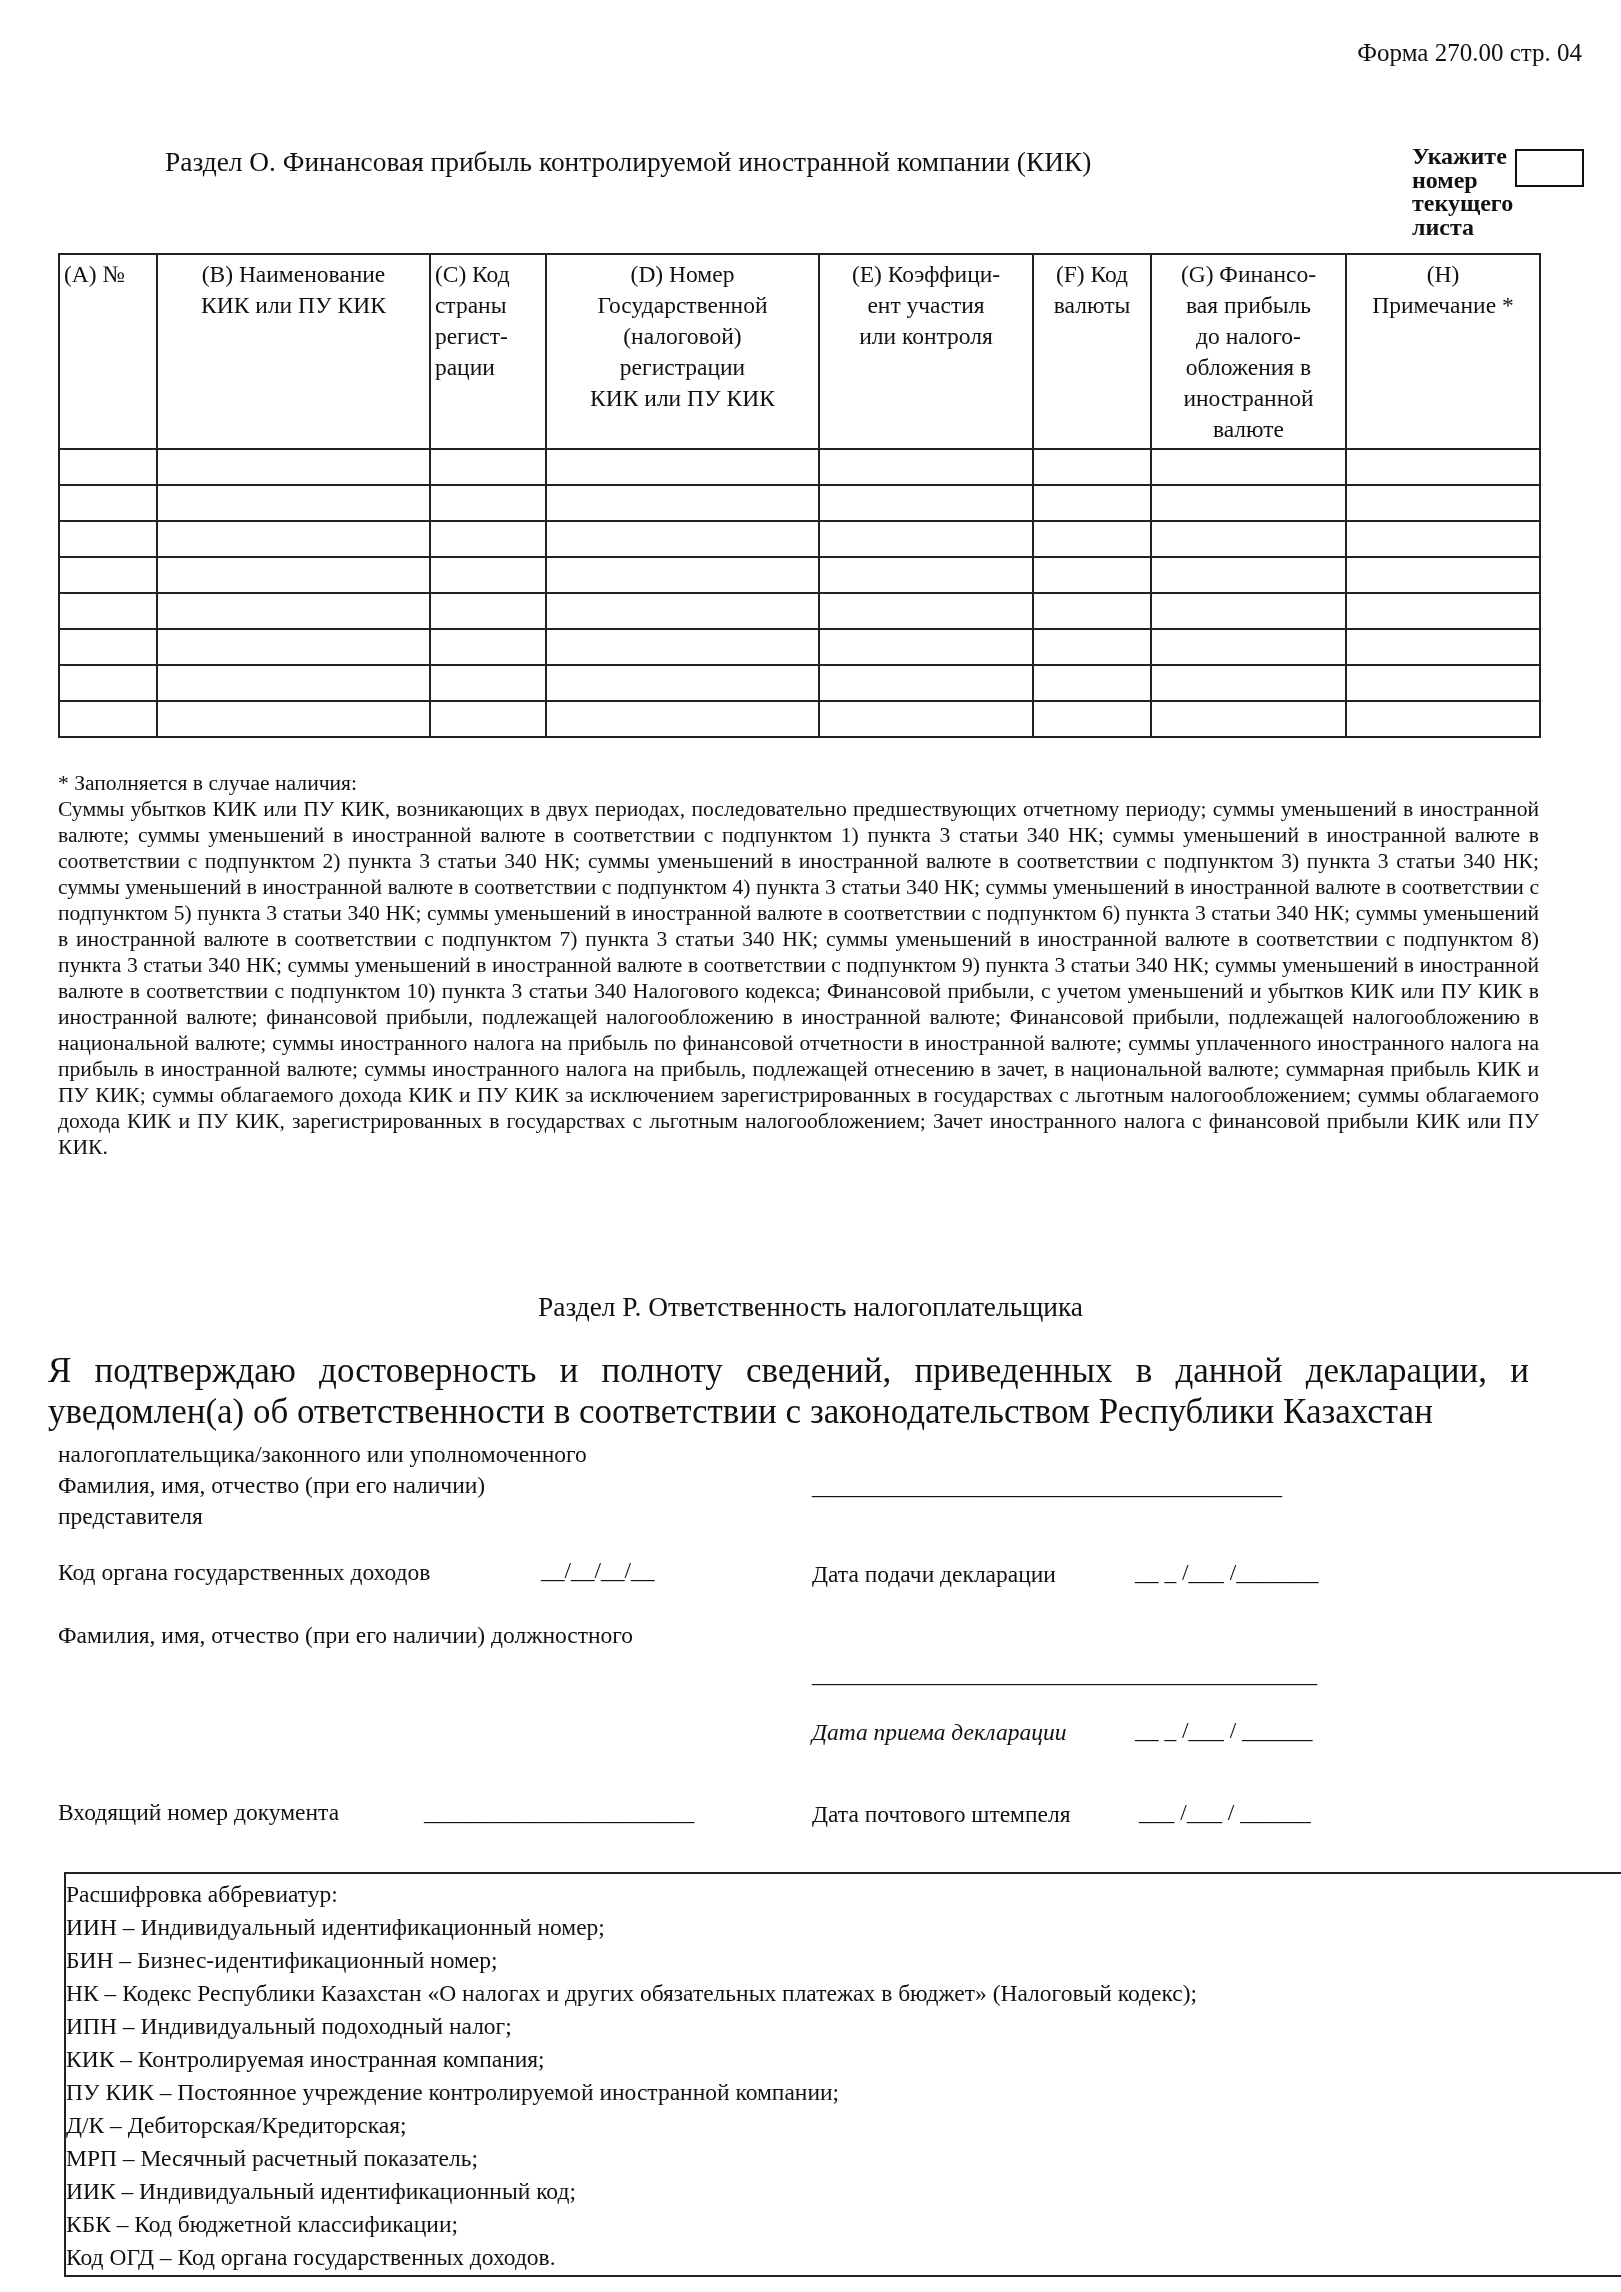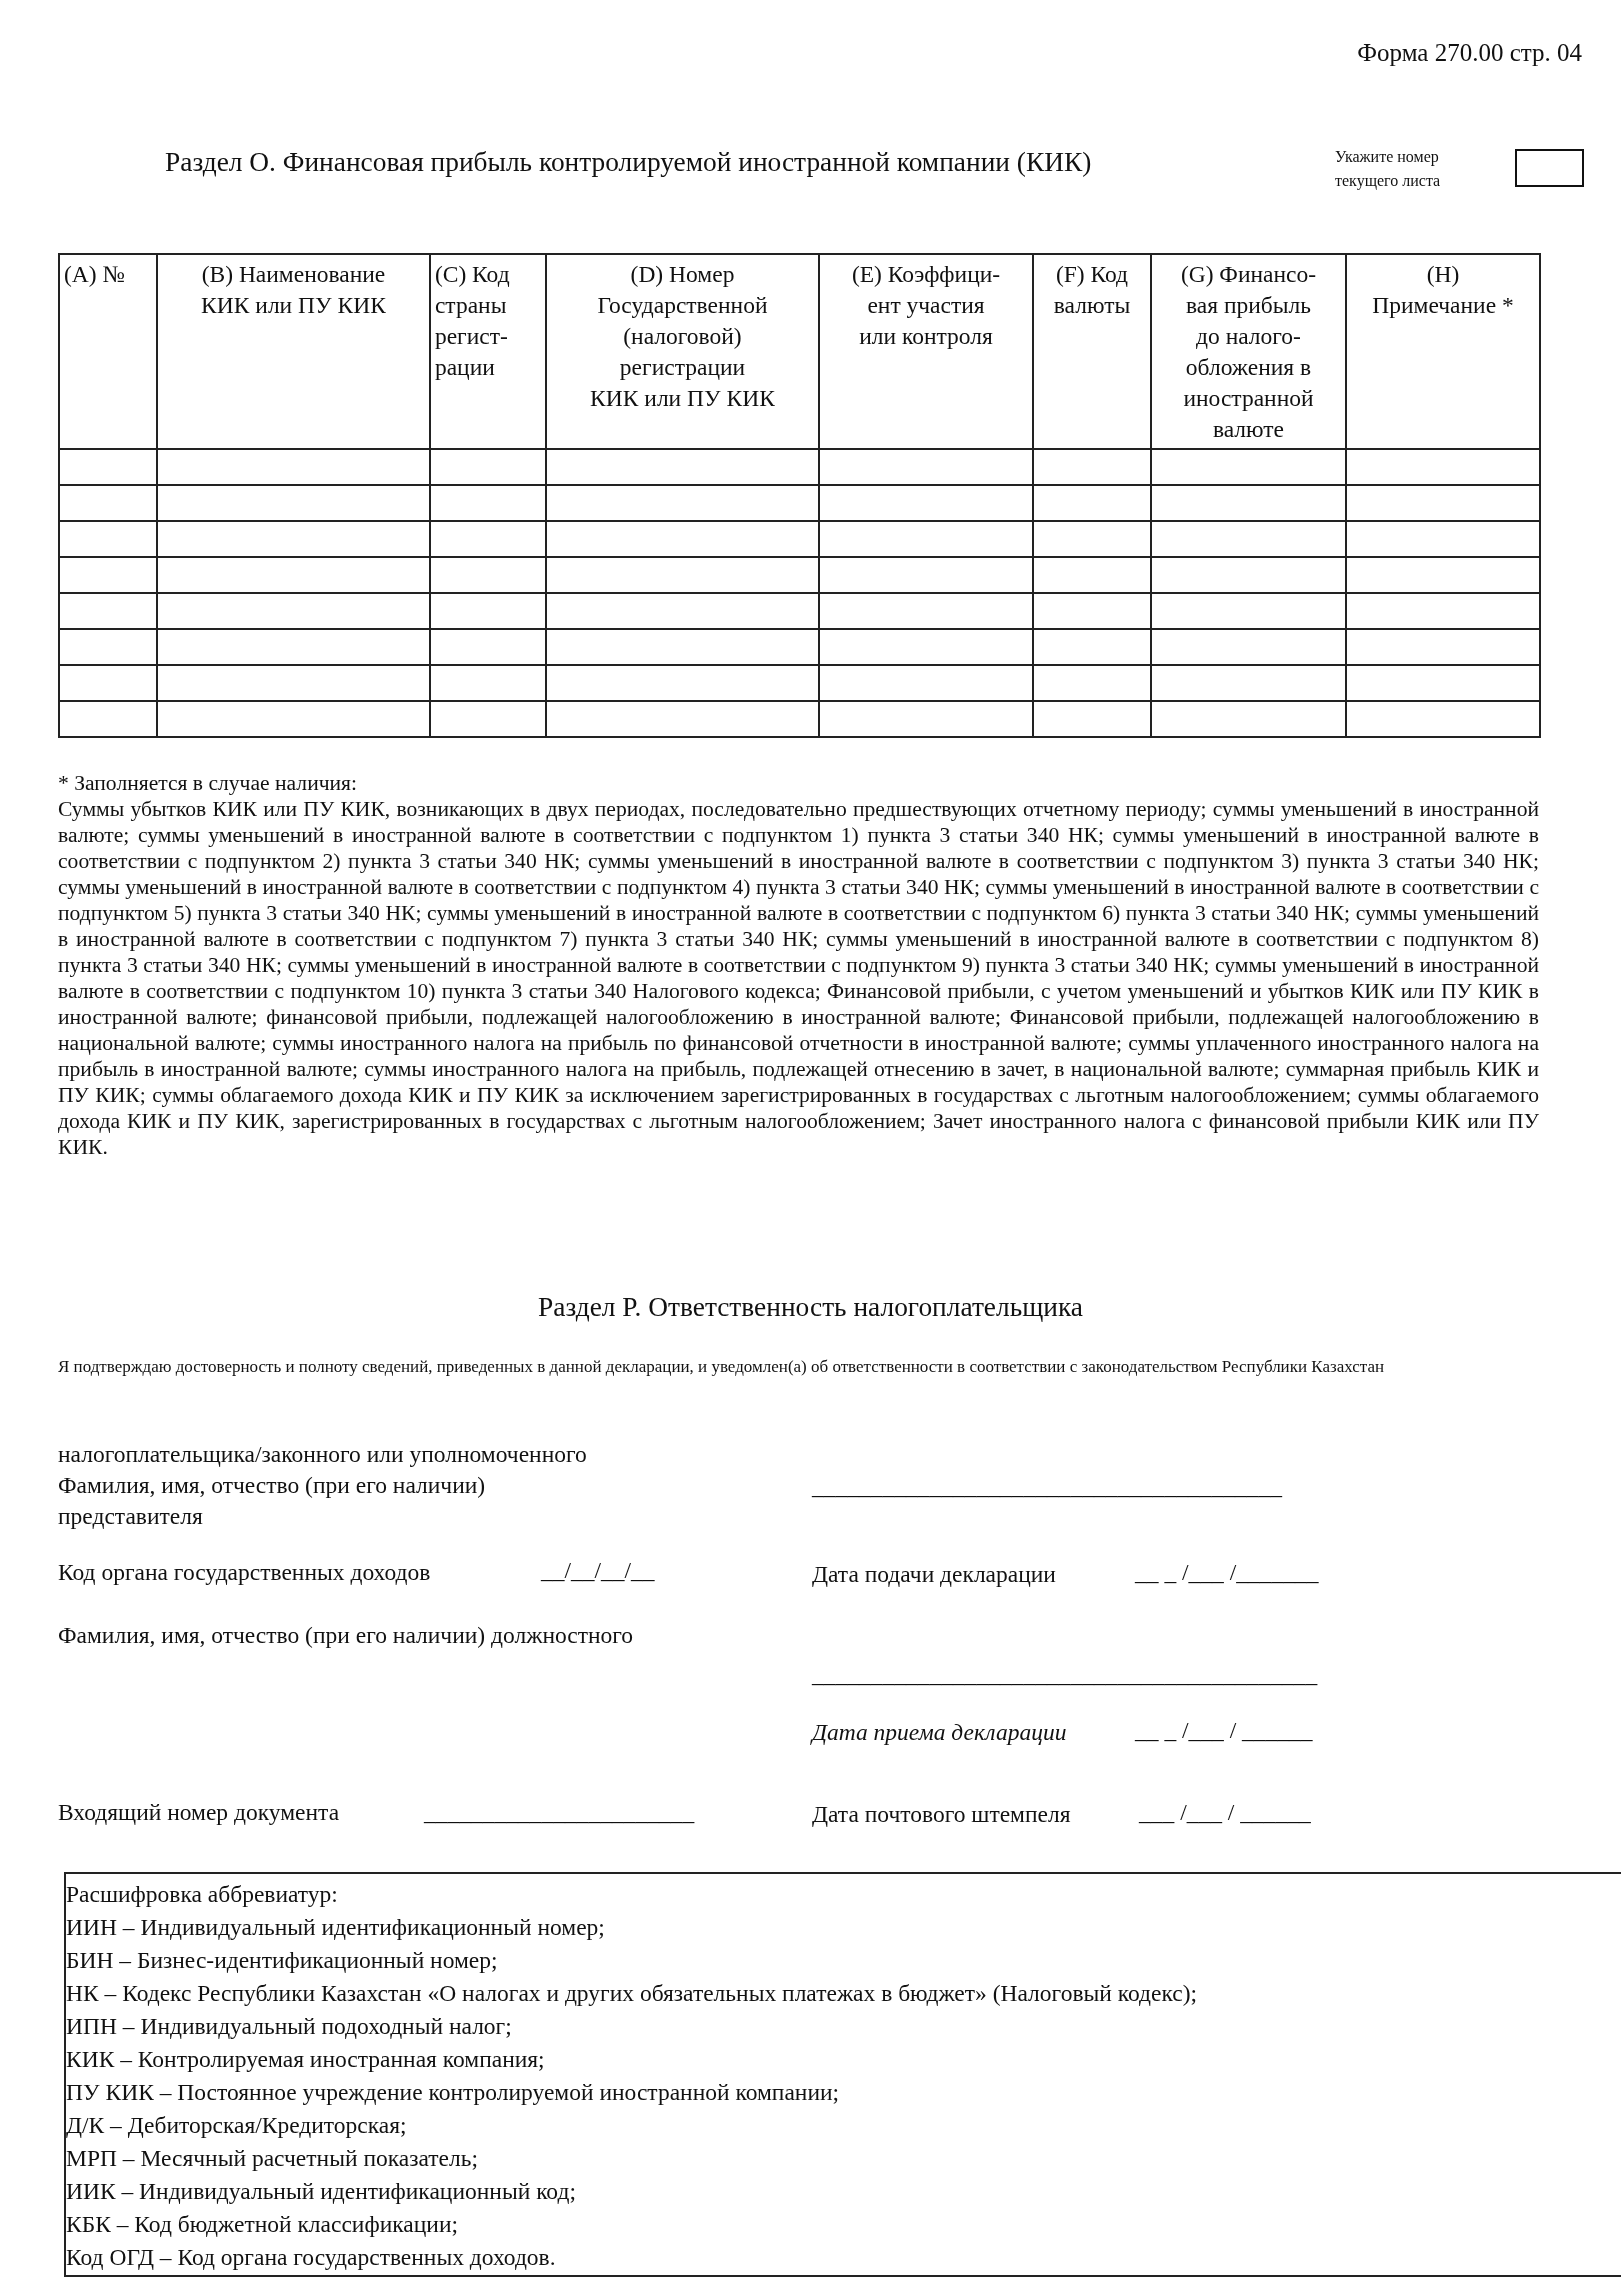--- a/index.html
+++ b/index.html
@@ -4,40 +4,40 @@
   <style>
     html, body { margin: 0; padding: 0; background: #ffffff; }
     body {
       width: 1621px; height: 2293px; position: relative; overflow: hidden;
       font-family: "Liberation Serif", "DejaVu Serif", serif;
       color: #111111;
     }
     .abs { position: absolute; }
     .form-id { left: 1274px; top: 39px; width: 308px; text-align: right; font-size: 25px; }
     .section-title-o { left: 165px; top: 147px; font-size: 27.4px; white-space: nowrap; }
-    .sheet-label { left: 1335px; top: 145px; font-size: 16px; line-height: 23.5px; width: 147px; }
+    .sheet-label { left: 1412px; top: 145px; font-size: 24px; line-height: 23.5px; width: 147px; font-weight: bold; }
     .sheet-box { left: 1515px; top: 149px; width: 69px; height: 38px; border: 2.9px solid #111; box-sizing: border-box; }
 
     table.kik {
       position: absolute; left: 58px; top: 253px; width: 1481px;
       border-collapse: collapse; table-layout: fixed;
       font-size: 23.5px; line-height: 31px;
     }
     table.kik th, table.kik td { border: 2px solid #222; padding: 0; vertical-align: top; }
     table.kik th { font-weight: normal; height: 189px; padding-top: 3.9px; }
     table.kik th.left { text-align: left; padding-left: 3.9px; }
     table.kik th.center { text-align: center; }
     table.kik td { height: 34px; }
 
     .footnote { left: 58px; top: 770px; width: 1481px; font-size: 21.6px; line-height: 26px; }
     .footnote .head { display: block; }
     .footnote .body { display: block; text-align: justify; }
 
     .section-title-p { left: 0; top: 1292px; width: 1621px; text-align: center; font-size: 27.4px; }
-    .confirm { left: 58px; top: 1350px; width: 1481px; font-size: 17px; line-height: 33px; text-align: justify; }
+    .confirm { left: 48px; top: 1350px; width: 1481px; font-size: 35px; line-height: 41px; text-align: justify; }
 
     .lbl { font-size: 23.5px; line-height: 31px; white-space: nowrap; }
     .blank { font-size: 23.5px; white-space: pre; font-family: "Liberation Serif", serif; }
 
     .abbr-box {
       position: absolute; left: 64px; top: 1872px; width: 1606px; height: 405px;
       border: 2px solid #222; border-top-width: 2.9px; border-bottom-width: 2.9px; box-sizing: border-box;
       padding: 3.9px 0 0 0px;
     }
     .abbr-box div { font-size: 23.5px; line-height: 33px; padding-left: 0; }

